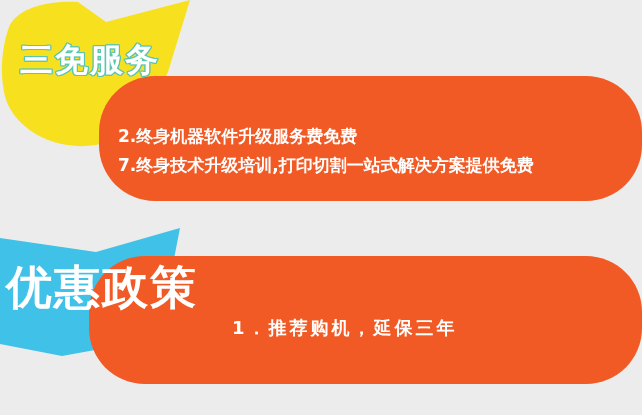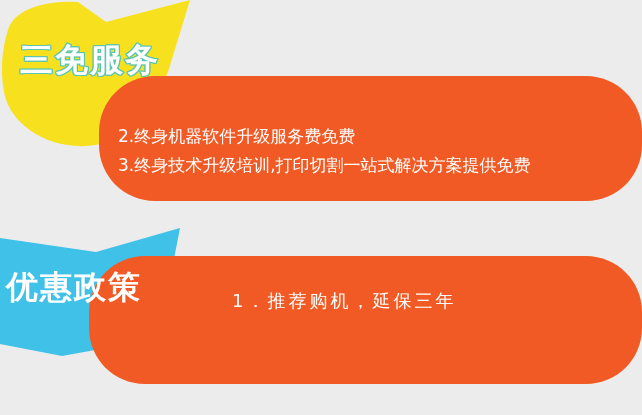--- a/index.html
+++ b/index.html
@@ -48,30 +48,30 @@
     paint-order: stroke fill;
     text-shadow:
        1.3px 0 0 #5bc6b0, -1.3px 0 0 #5bc6b0,
        0 1.3px 0 #5bc6b0, 0 -1.3px 0 #5bc6b0,
        1px 1px 0 #5bc6b0, -1px -1px 0 #5bc6b0,
        1px -1px 0 #5bc6b0, -1px 1px 0 #5bc6b0;
   }
   #title-bottom {
     left: 6px;
     top: 266px;
-    font-size: 32px;
+    font-size: 46px;
     line-height: 42px;
     color: #ffffff;
   }
 
   
   .lines {
     position: absolute;
     color: #ffffff;
-    font-weight: normal;
+    font-weight: bold;
     white-space: nowrap;
   }
   #lines-top {
     left: 118px;
     top: 122px;
     font-size: 17px;
     line-height: 29px;
     letter-spacing: 0px;
   }
   #lines-top .line {
@@ -79,20 +79,21 @@
   }
   #lines-bottom {
     left: 232px;
     top: 288px;
     font-size: 18px;
     line-height: 26px;
     letter-spacing: 3px;
   }
   #lines-bottom .line {
     display: block;
+    margin-top: 27px;
   }
 </style>
 </head>
 <body>
 
 <div id="poster">
 
   <svg class="stage" viewBox="0 0 642 415" width="642" height="415" xmlns="http://www.w3.org/2000/svg">
 
     <rect x="0" y="0" width="642" height="415" fill="#ececec"></rect>
@@ -134,21 +135,21 @@
              L 145 384
              C 114 384, 89 359, 89 328
              L 89 312
              C 89 281, 114 256, 145 256 Z"></path>
   </svg>
 
   <div class="banner-title" id="title-top">三免服务</div>
 
   <div class="lines" id="lines-top">
     <span class="line">2.终身机器软件升级服务费免费</span>
-    <span class="line">3.终身技术升级培训,打印切割一站式解决方案提供免费</span>
+    <span class="line">7.终身技术升级培训,打印切割一站式解决方案提供免费</span>
   </div>
 
   <div class="banner-title" id="title-bottom">优惠政策</div>
 
   <div class="lines" id="lines-bottom">
     <span class="line">1．推荐购机，延保三年</span>
   </div>
 
 </div>
 

